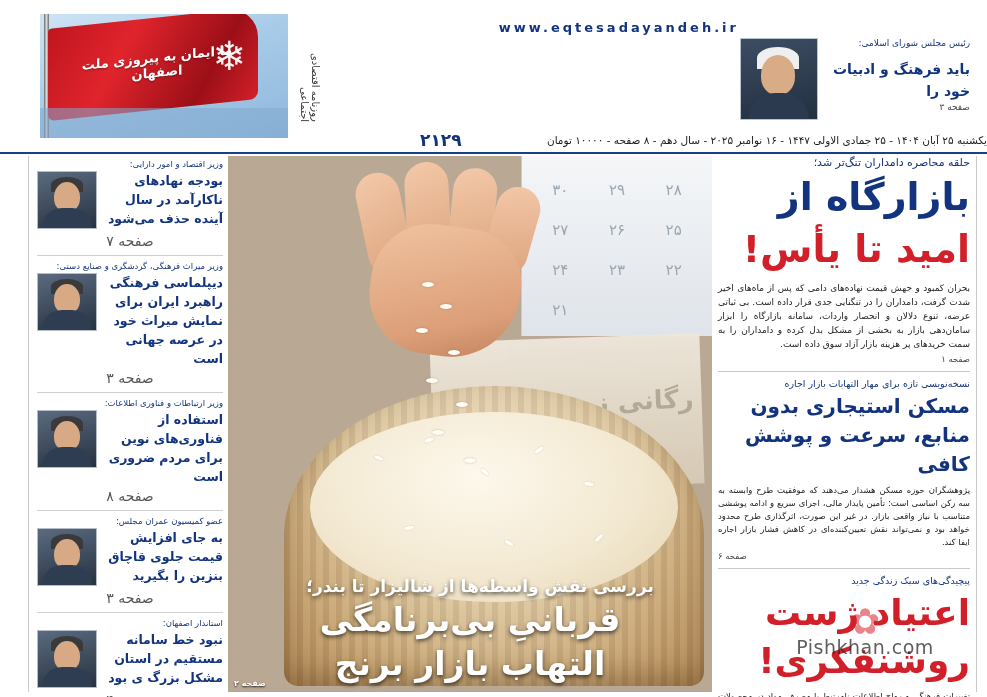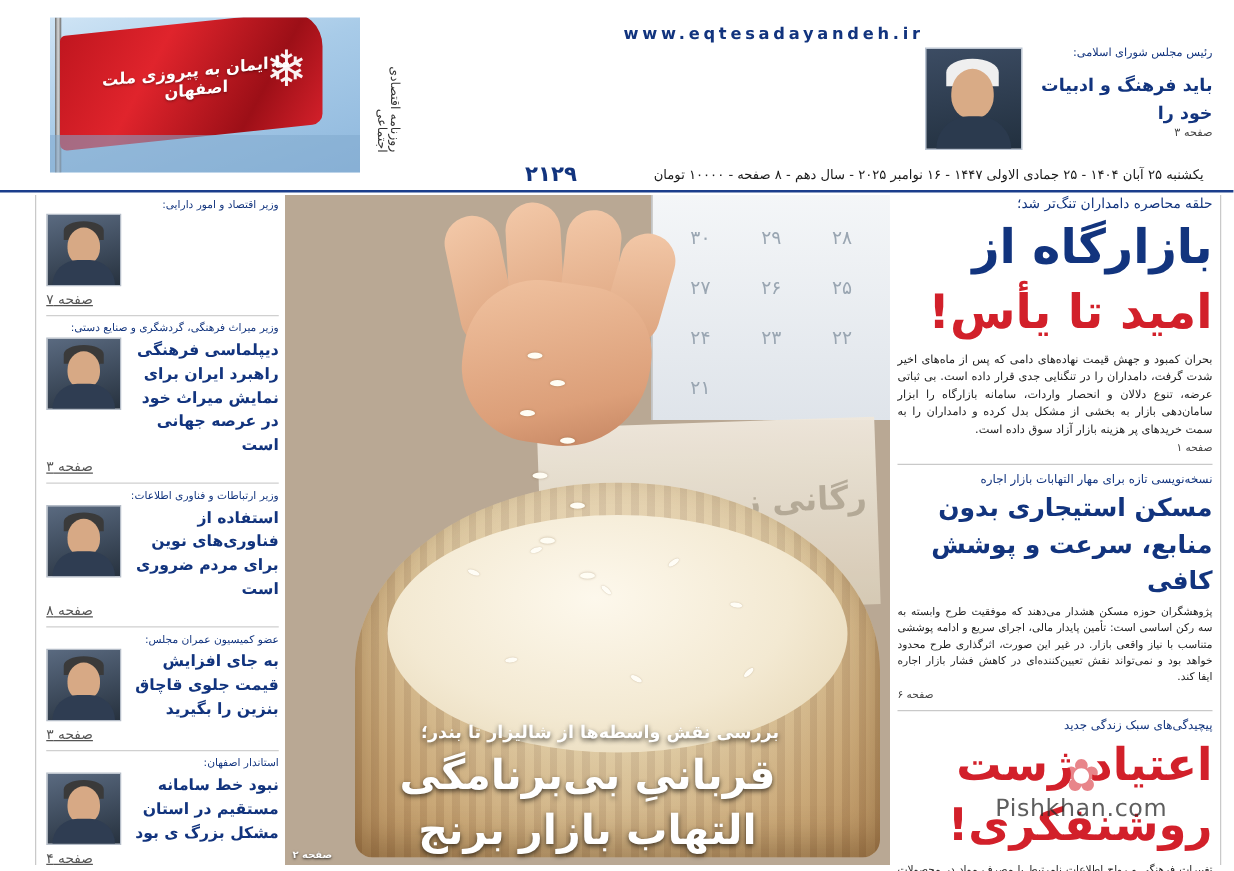--- a/index.html
+++ b/index.html
@@ -193,21 +193,21 @@
     top: 128px;
     width: 987px;
     height: 24px;
     direction: rtl;
     font-size: 10.5px;
     color: #1b1b1b;
     line-height: 24px;
   }
   #info-strip .left-date {
     position: absolute;
-    right: 24px;
+    right: 0;
     top: 0;
     white-space: nowrap;
   }
   #info-strip .issue-no {
     position: absolute;
     left: 420px;
     top: 0;
     font-size: 17px;
     font-weight: bold;
     color: #12347e;
@@ -279,25 +279,24 @@
   .side-item .si-title {
     font-size: 12.5px;
     font-weight: bold;
     color: #12347e;
     line-height: 19px;
     text-align: right;
     padding-left: 2px;
   }
   .side-item .si-page {
     clear: both;
-    font-size: 11px;
+    font-size: 14px;
     color: #555;
-    text-align: left;
+    text-align: center;
     padding-top: 2px;
-    text-decoration: underline;
   }
 
   
   #center-col {
     position: absolute;
     left: 228px;
     top: 4px;
     width: 484px;
     height: 536px;
     overflow: hidden;
@@ -421,21 +420,21 @@
     position: absolute;
     left: 0;
     bottom: 6px;
     width: 484px;
     direction: rtl;
     text-align: center;
     color: #ffffff;
     text-shadow: 0 2px 4px rgba(0,0,0,.65);
   }
   #center-headline .ch-kicker {
-    font-size: 14px;
+    font-size: 17px;
     font-weight: bold;
     line-height: 24px;
     margin-left: 20px;
   }
   #center-headline .ch-main {
     font-size: 33px;
     font-weight: bold;
     line-height: 44px;
   }
   #center-credit {
@@ -591,20 +590,21 @@
 
     <div id="left-col">
 
       <div class="side-item">
         <div class="si-kicker">وزیر اقتصاد و امور دارایی:</div>
         <div class="si-photo">
           <div class="hair"></div>
           <div class="face"></div>
           <div class="body"></div>
         </div>
+        <div class="si-title">بودجه نهادهای ناکارآمد در سال آینده حذف می‌شود</div>
         <div class="si-page">صفحه ۷</div>
       </div>
 
       <div class="side-item">
         <div class="si-kicker">وزیر میراث فرهنگی، گردشگری و صنایع دستی:</div>
         <div class="si-photo">
           <div class="hair"></div>
           <div class="face"></div>
           <div class="body"></div>
         </div>

